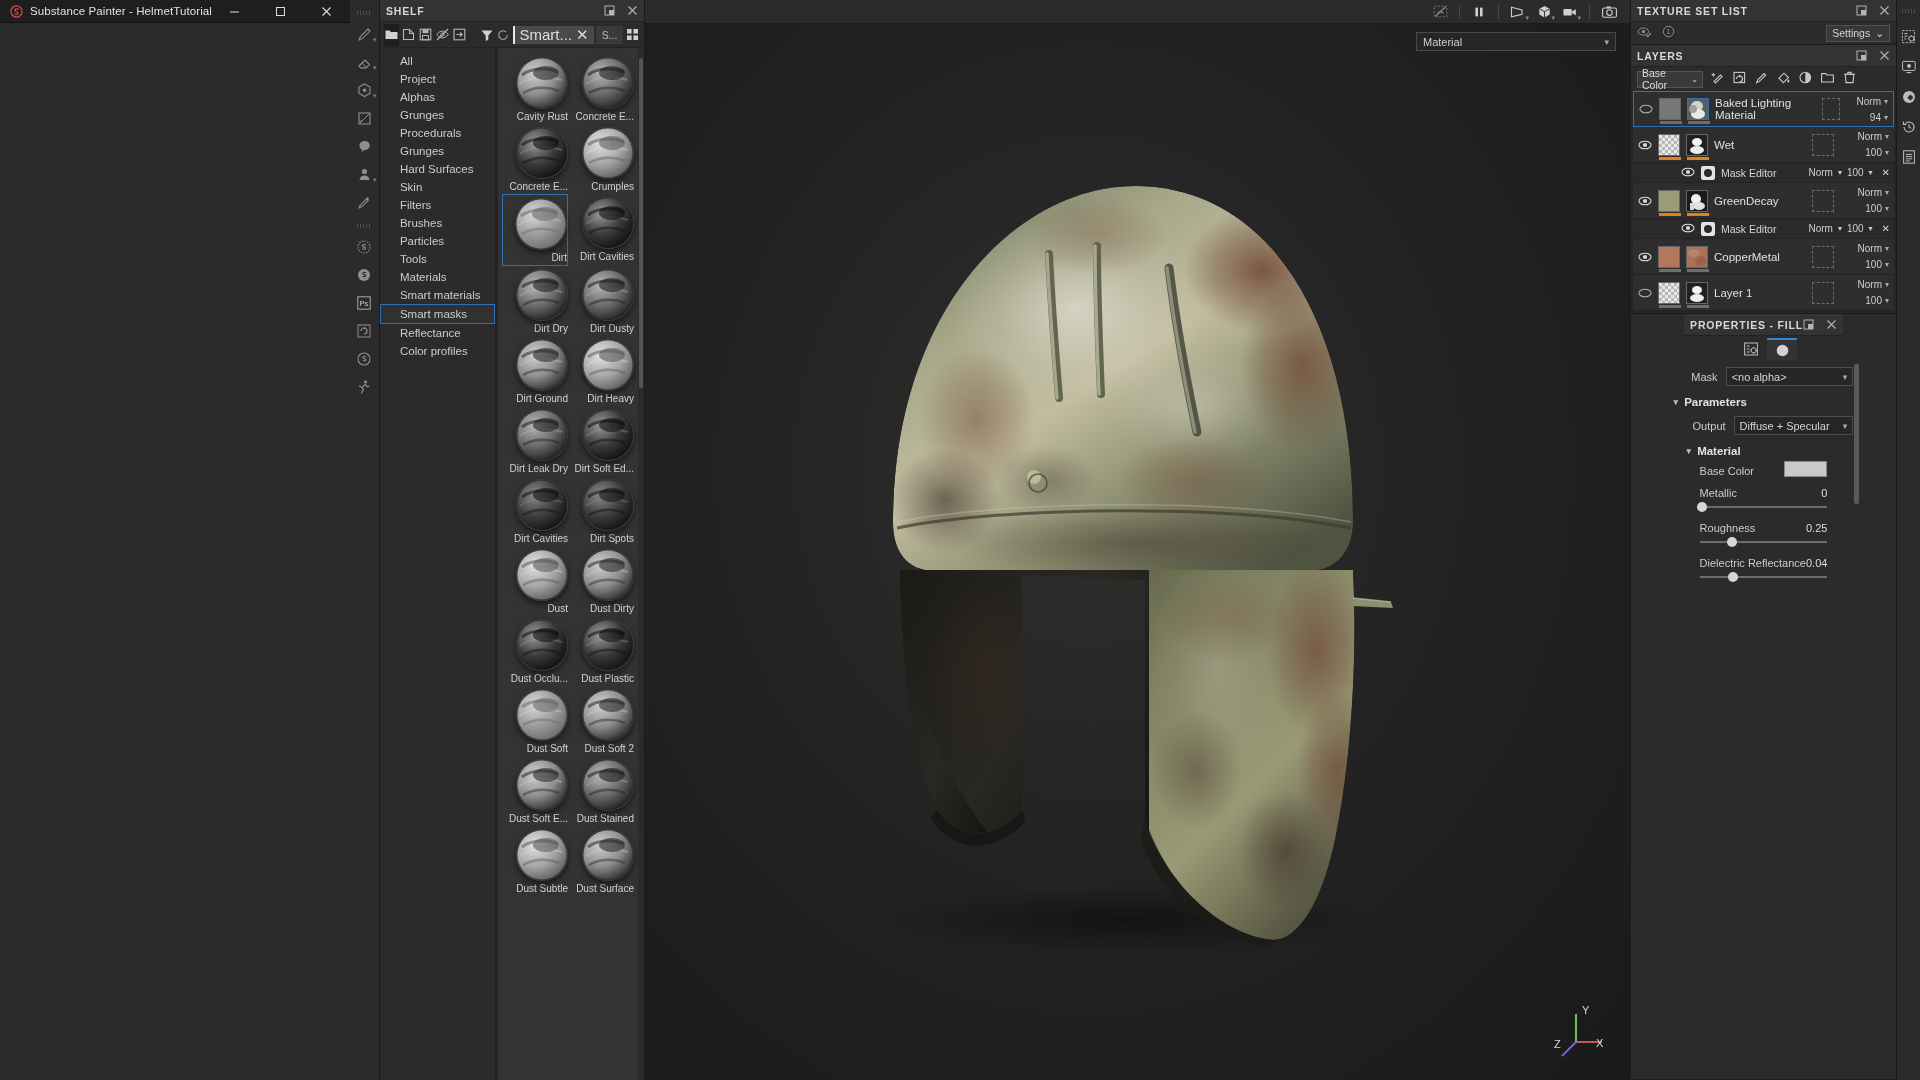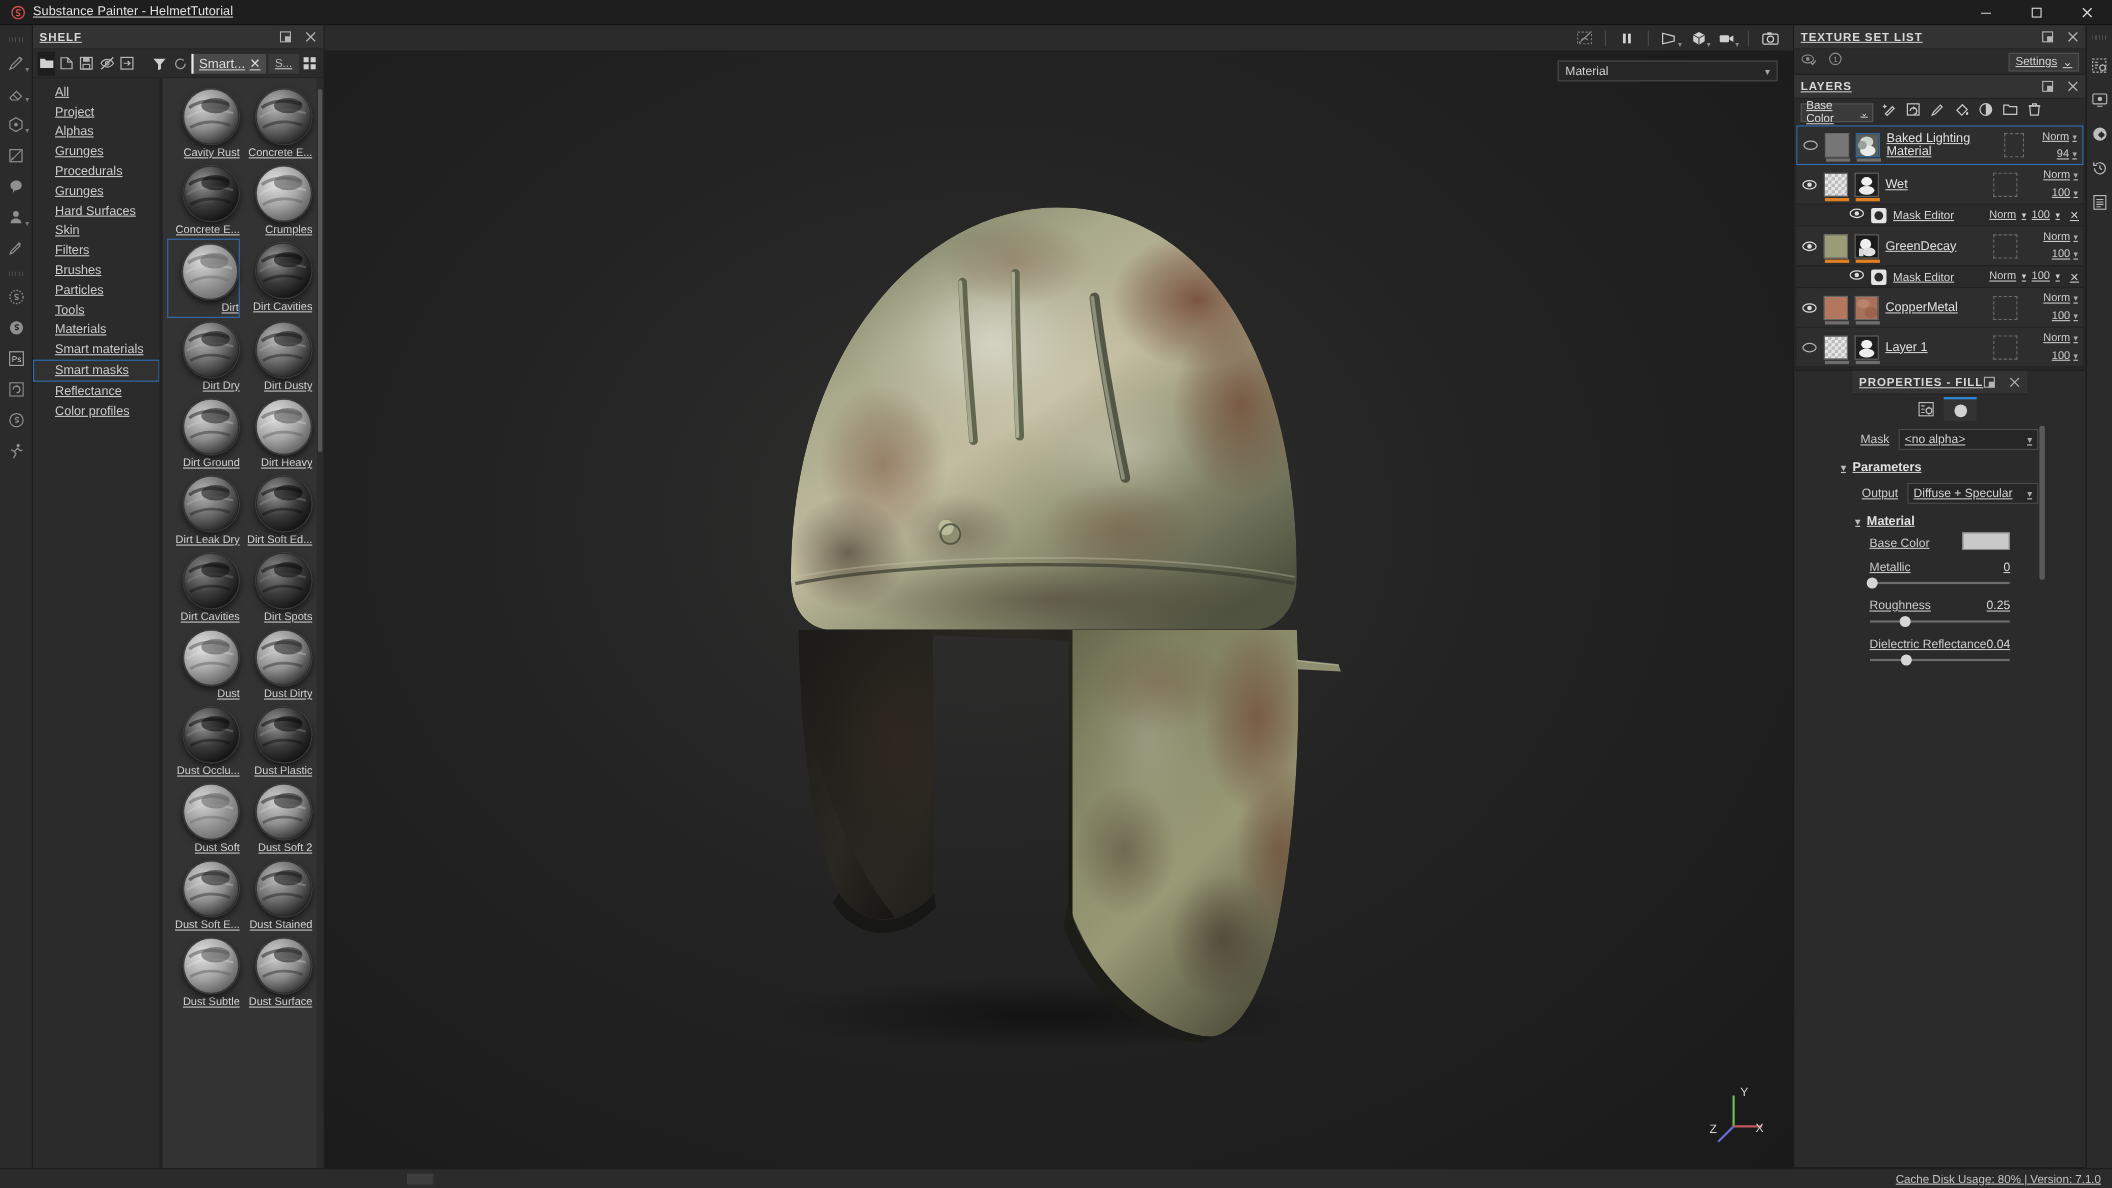--- a/index.html
+++ b/index.html
@@ -1,18 +1,18 @@
 <!DOCTYPE html>
 <html><head>
 <meta charset="utf-8">
 <style>
   * { box-sizing: border-box; margin:0; padding:0; }
   html,body { width:1920px; height:1080px; overflow:hidden; background:#2b2b2b;
     font-family:"Liberation Sans", sans-serif; color:#c8c8c8; -webkit-font-smoothing:antialiased; }
-  .app { position:relative; width:1920px; height:1080px; display:flex; flex-direction:column;text-decoration:underline; }
+  .app { position:relative; width:1920px; height:1080px; display:flex; flex-direction:row; }
 
   
   .titlebar { height:23px; background:#1e1e1e; display:flex; align-items:center;
      border-bottom:1px solid #111; flex:none; }
   .tb-icon { width:20px; height:23px; display:flex; align-items:center; justify-content:center; margin-left:6px;}
   .tb-title { font-size:11.5px; color:#e2e2e2; margin-left:4px; letter-spacing:.1px;}
   .tb-controls { margin-left:auto; display:flex; height:23px; }
   .tb-btn { width:46px; height:23px; display:flex; align-items:center; justify-content:center;
      color:#ddd; font-size:12px;}
 
@@ -57,21 +57,21 @@
      padding:6px 4px 0 4px; align-content:start; overflow:hidden;}
   .asset { display:flex; flex-direction:column; align-items:flex-end; padding:3px 0 2px; }
   .asset.selected { border:1px solid #2f6fb5; }
   .thumb { width:52px; height:52px; border-radius:50%; position:relative; overflow:hidden;
      background:#4a4a4a; box-shadow:0 3px 6px rgba(0,0,0,.55);}
   .alabel { font-size:10px; color:#d4d4d4; margin-top:2px; white-space:nowrap;
      overflow:hidden; max-width:66px; text-align:center;}
   .shelf-scroll { width:6px; background:#2b2b2b; position:relative;}
   .shelf-scroll i { position:absolute; top:10px; left:1px; width:4px; height:330px; background:#555; border-radius:2px;}
   .filter-chip { height:18px; background:#4a4a4a; display:flex; align-items:center; gap:4px;
-     padding:0 5px 0 7px; font-size:12px; color:#ddd; position:relative;}
+     padding:0 5px 0 7px; font-size:15px; color:#ddd; position:relative;}
   .filter-chip:before{ content:""; position:absolute; left:0; top:0; bottom:0; width:2px; background:#e8e8e8;}
   .chip2 { height:18px; background:#3a3a3a; display:flex; align-items:center; padding:0 6px;
      font-size:10.5px; color:#bbb;}
 
   
   .viewport { flex:1; position:relative; background:#1d1d1d; display:flex; flex-direction:column; min-width:0;}
   .vp-toolbar { height:24px; background:#2b2b2b; display:flex; align-items:center;
      justify-content:flex-end; padding-right:8px; gap:0px; flex:none; border-bottom:1px solid #1b1b1b;}
   .vbtn { width:26px; height:24px; display:flex; align-items:center; justify-content:center; position:relative;}
   .vbtn .caret{ position:absolute; right:2px; bottom:2px; font-size:7px; color:#8a8a8a;}
@@ -1435,22 +1435,13 @@
       </span>
       <span>
         <svg width="16" height="16" viewBox="0 0 16 16">
             <rect x="2.6" y="1.8" width="10.8" height="12.4" fill="none" stroke="#bdbdbd" stroke-width="1"></rect>
             <path d="M4.8 5.4h6.4M4.8 7.6h6.4M4.8 9.8h6.4M4.8 12h4" stroke="#bdbdbd" stroke-width="1"></path>
           </svg>
       </span>
     </div>
   </div>
 
-  <div class="statusbar">
-    <div class="status-chunk"></div>
-    <div class="status-right">
-      <span>Cache Disk Usage:</span>
-      <span>80%</span>
-      <span>|</span>
-      <span>Version: 7.1.0</span>
-    </div>
-  </div>
 </div>
 
 </body></html>

